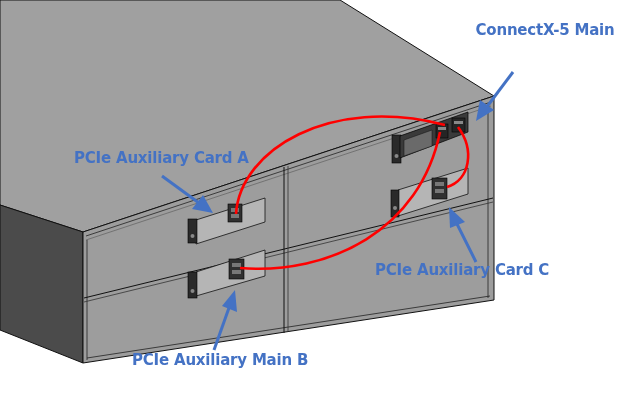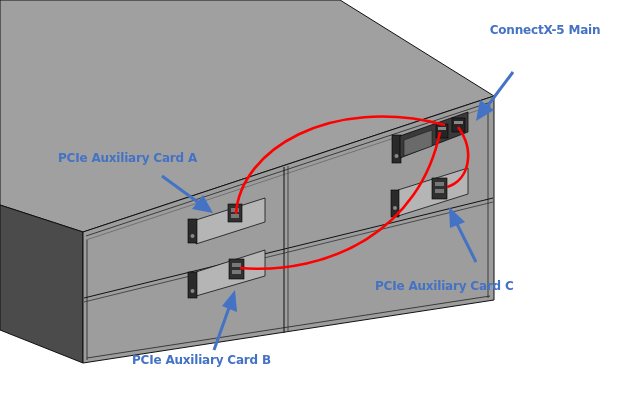--- a/index.html
+++ b/index.html
@@ -1,18 +1,18 @@
 <!DOCTYPE html>
 <html><head>
 <meta charset="utf-8">
 <style>
   html, body { margin: 0; padding: 0; background: #ffffff; }
   body { width: 635px; height: 415px; position: relative; overflow: hidden; font-family: "Liberation Sans", sans-serif; }
   #stage { position: absolute; left: 0; top: 0; width: 635px; height: 415px; }
-  .label { position: absolute; color: #4472c4; font-family: "DejaVu Sans", sans-serif; font-weight: bold; font-size: 12px; line-height: 20px; white-space: nowrap; letter-spacing: -0.2px; }
+  .label { position: absolute; color: #4472c4; font-family: "DejaVu Sans", sans-serif; font-weight: bold; font-size: 15px; line-height: 20px; white-space: nowrap; letter-spacing: -0.2px; }
   .label .line { display: block; text-align: center; }
 </style>
 </head>
 <body>
 
 <svg id="stage" viewBox="0 0 635 415" xmlns="http://www.w3.org/2000/svg">
 
   <polygon points="0,0 340,0 494,96 83,232 0,205" fill="#a0a0a0" stroke="#111" stroke-width="1"></polygon>
 
   <polygon points="0,205 83,232 83,363 0,330" fill="#4b4b4b" stroke="#111" stroke-width="1"></polygon>
@@ -87,15 +87,15 @@
   </g>
   <g>
     <line x1="476" y1="262" x2="456" y2="222" stroke="#4472c4" stroke-width="3"></line>
     <polygon points="449,207 465,222 450,228" fill="#4472c4"></polygon>
   </g>
 </svg>
 
 <div class="label" style="left:470px; top:20px; width:150px;">
   <span class="line">ConnectX-5 Main</span>
 </div>
-<div class="label" style="left:58px; top:148px;">PCIe Auxiliary Card A</div>
-<div class="label" style="left:132px; top:350px;">PCIe Auxiliary Card B</div>
-<div class="label" style="left:375px; top:276px;">PCIe Auxiliary Card C</div>
+<div class="label" style="left:74px; top:148px;">PCIe Auxiliary Card A</div>
+<div class="label" style="left:132px; top:350px;">PCIe Auxiliary Main B</div>
+<div class="label" style="left:375px; top:260px;">PCIe Auxiliary Card C</div>
 
 </body></html>

